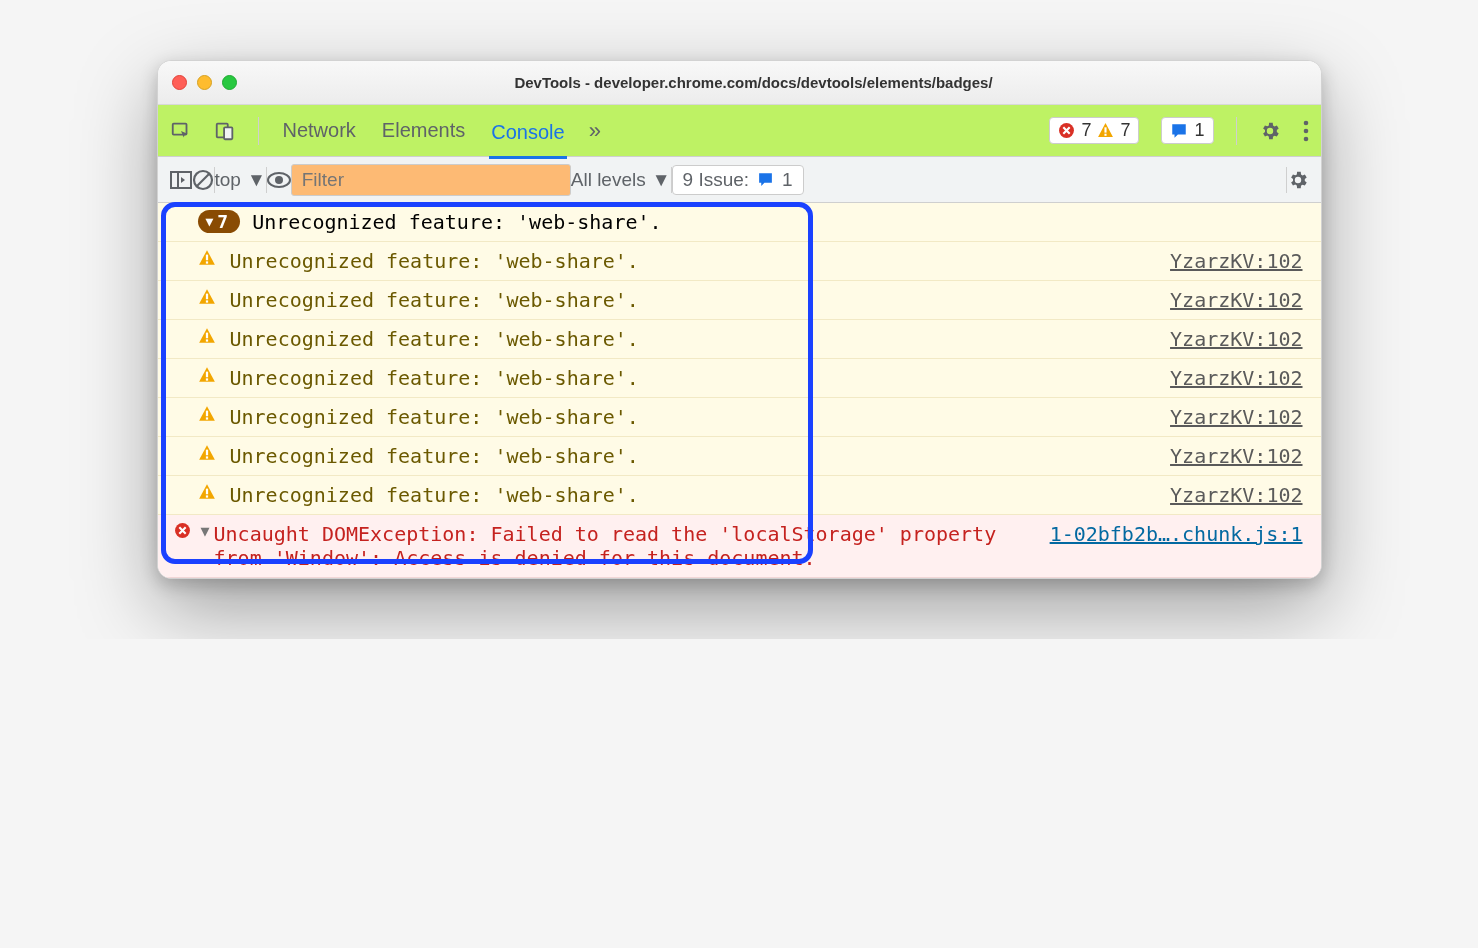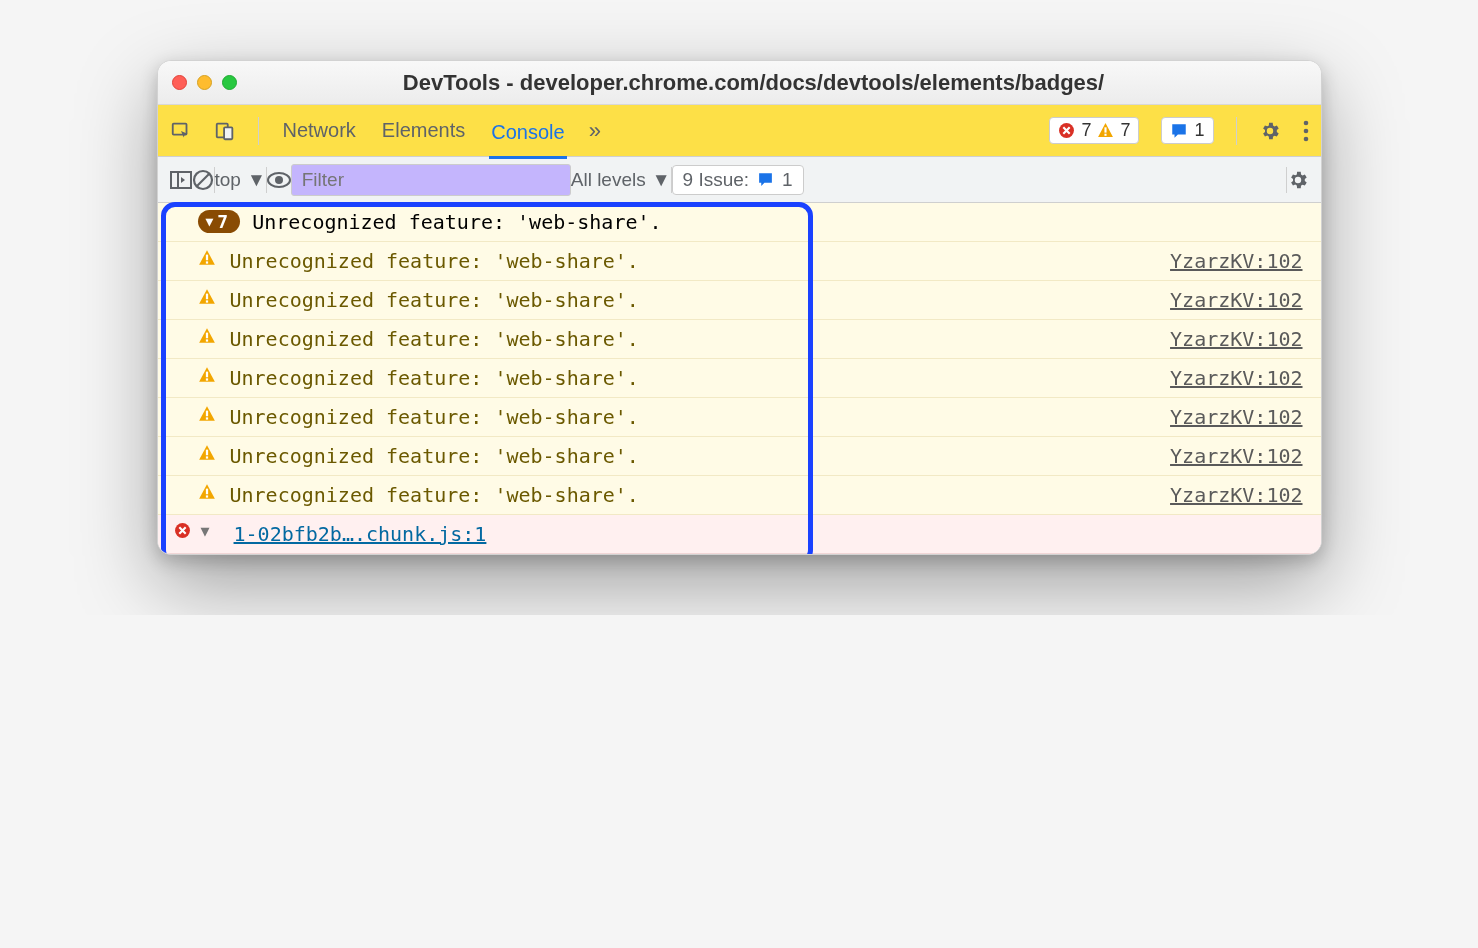--- a/index.html
+++ b/index.html
@@ -18,34 +18,34 @@
     border:1px solid #d2d2d2;
   }
   
   .titlebar {
     height: 44px;
     background: linear-gradient(#f8f8f8,#ececec);
     border-bottom:1px solid #d8d8d8;
     display:flex; align-items:center;
     padding: 0 14px;
     gap: 10px;
-    font-size:22px;
+    font-size:15px;
     font-weight:600;
     color:#333;
   }
   .traffic { display:flex; gap:10px; margin-right:14px;}
   .dot { width:15px; height:15px; border-radius:50%; }
   .dot.red{background:#ff5f57;border:1px solid #e24238;}
   .dot.yellow{background:#febc2e;border:1px solid #d6a121;}
   .dot.green{background:#28c840;border:1px solid #1faa31;}
   .titlebar-title{flex:1;text-align:center;padding-right:60px;white-space:nowrap;}
   
   .toolbar {
     height:52px;
-    background:#fde047;
+    background:#bef264;
     border-bottom:1px solid #cfcfcf;
     display:flex; align-items:center;
     padding:0 12px;
     gap:22px;
     font-size:20px;
     color:#5f6368;
   }
   .toolbar .divider{width:1px;height:28px;background:#cfcfcf;}
   .tab{padding:4px 2px;cursor:pointer;}
   .tab.active{color:#1a73e8;border-bottom:3px solid #1a73e8;padding-bottom:12px;margin-bottom:-14px;}
@@ -53,21 +53,21 @@
   .badge-box{border:1px solid #ccc;background:#fff;border-radius:4px;padding:2px 8px;display:flex;align-items:center;gap:6px;font-size:18px;}
   .err-icon,.warn-icon,.msg-icon{display:inline-flex;align-items:center;}
   .count{color:#333;}
   .gear,.kebab{font-size:22px;color:#5f6368;cursor:pointer;}
   
   .subtoolbar{
     height:46px;background:#f1f3f4;border-bottom:1px solid #cfcfcf;
     display:flex;align-items:center;padding:0 12px;font-size:19px;color:#5f6368;
   }
   .filter-input{
-    height:32px;border:1px solid #ccc;background:#c4b5fd;border-radius:3px;
+    height:32px;border:1px solid #ccc;background:#fdba74;border-radius:3px;
     padding:0 10px;font-size:19px;color:#666;width:280px;
   }
   .dropdown{display:flex;align-items:center;gap:6px;cursor:pointer;}
   .issues{border:1px solid #ccc;background:#fff;border-radius:4px;padding:3px 10px;display:flex;align-items:center;gap:8px;}
   
   .console{font-family:Menlo,Consolas,monospace;font-size:20px;position:relative;}
   .highlight-box{
     position:absolute;top:-1px;left:3px;width:652px;height:362px;
     border:5px solid #1a41ff;border-radius:14px;z-index:5;pointer-events:none;
   }
@@ -323,19 +323,22 @@
     <div class="row err" style="padding-left:16px;">
       <span class="icon-err-sm">
         <svg width="17" height="17" viewBox="0 0 16 16">
             <circle cx="8" cy="8" r="7" fill="#d93025"></circle>
             <path d="M5 5l6 6M11 5l-6 6" stroke="#fff" stroke-width="2"></path>
           </svg>
       </span>
       <div class="err-body">
         <div class="err-top">
           <span class="triangle">▼</span>
+          <span class="err-msg">
+            <span>Uncaught DOMException: Failed to read the 'localStorage' property from 'Window': Access is denied for this document.</span>
+          </span>
           <span class="src" style="margin-left:20px;">1-02bfb2b….chunk.js:1</span>
         </div>
       </div>
     </div>
 
   </div>
 </div>
 
 </body></html>

